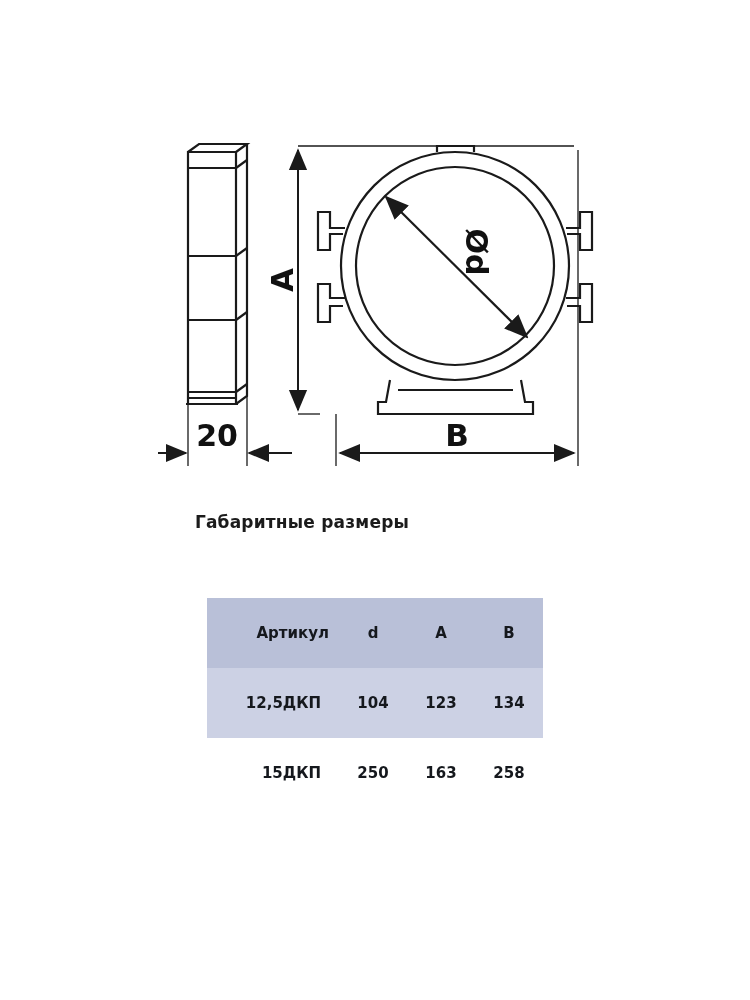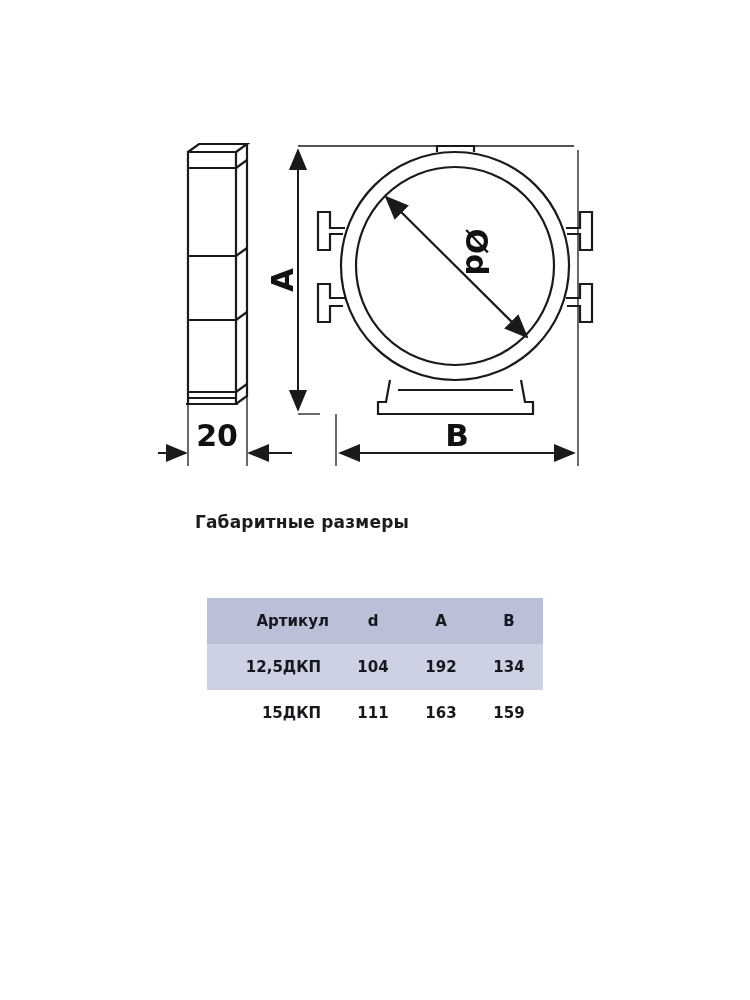--- a/index.html
+++ b/index.html
@@ -49,21 +49,21 @@
     width: 336px;
     table-layout: fixed;
   }
   table.dims th, table.dims td {
     height: 46px;
     font-size: 15px;
     font-weight: bold;
     text-align: center;
     vertical-align: middle;
     color: #15181d;
-    padding: 0;
+    padding: 12px;
   }
   table.dims thead tr {
     background: #b9c0d8;
   }
   table.dims thead th:first-child {
     font-size: 15px;
   }
   table.dims tbody tr.odd {
     background: #ffffff;
   }
@@ -184,26 +184,26 @@
           <th class="art">Артикул</th>
           <th>d</th>
           <th>A</th>
           <th>B</th>
         </tr>
       </thead>
       <tbody>
         <tr class="even">
           <td class="art">12,5ДКП</td>
           <td>104</td>
-          <td>192</td>
+          <td>123</td>
           <td>134</td>
         </tr>
         <tr class="odd">
           <td class="art">15ДКП</td>
-          <td>111</td>
+          <td>250</td>
           <td>163</td>
-          <td>159</td>
+          <td>258</td>
         </tr>
       </tbody>
     </table>
   </div>
 
 </div>
 
 </body></html>

